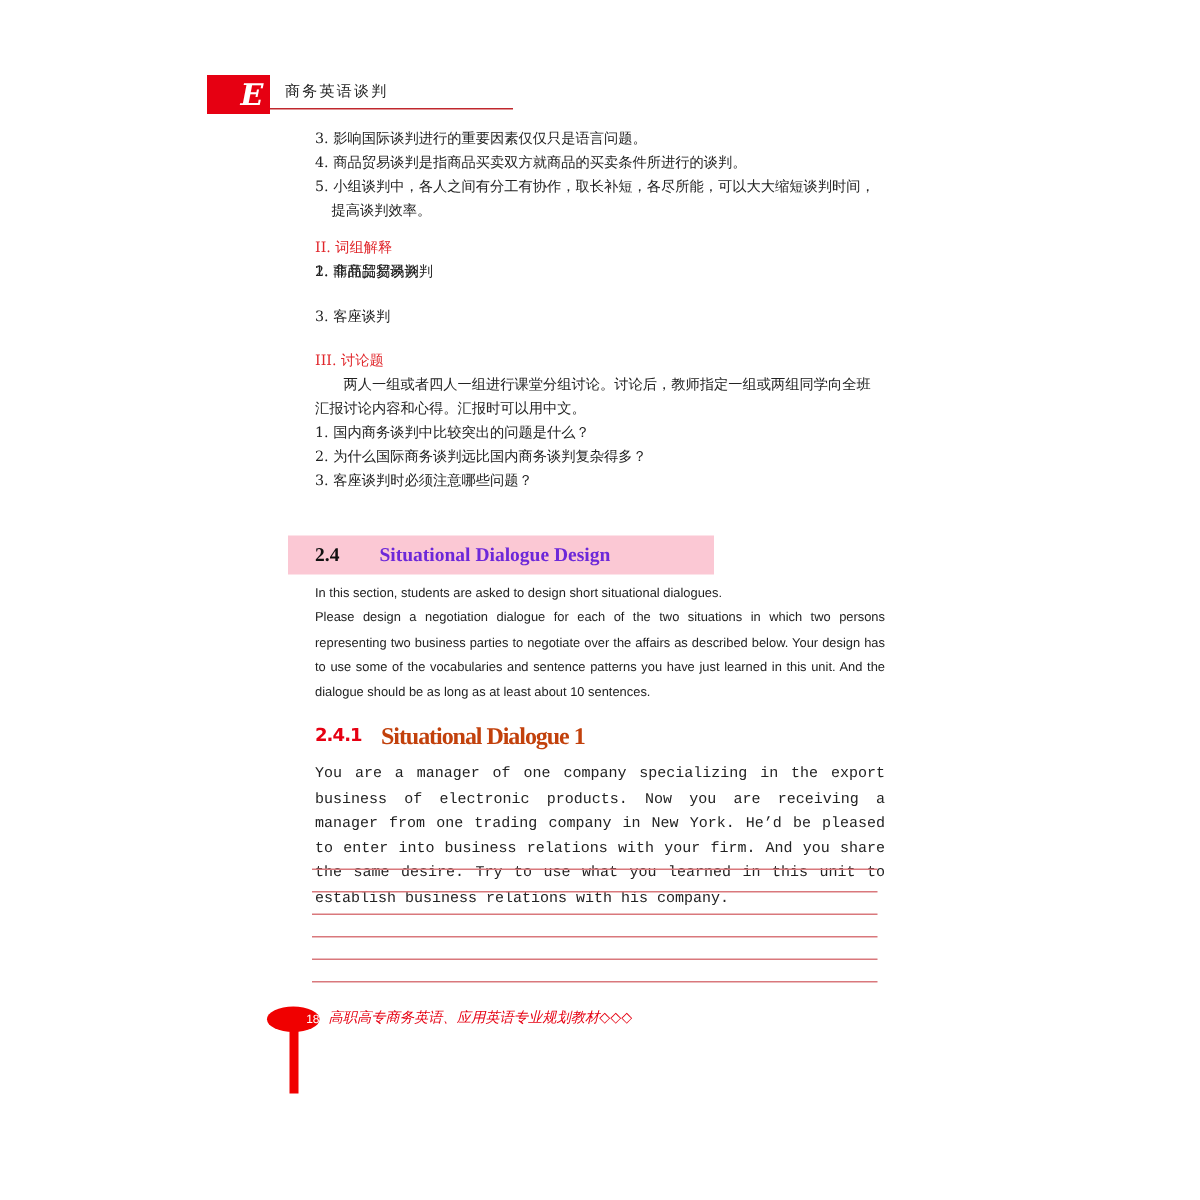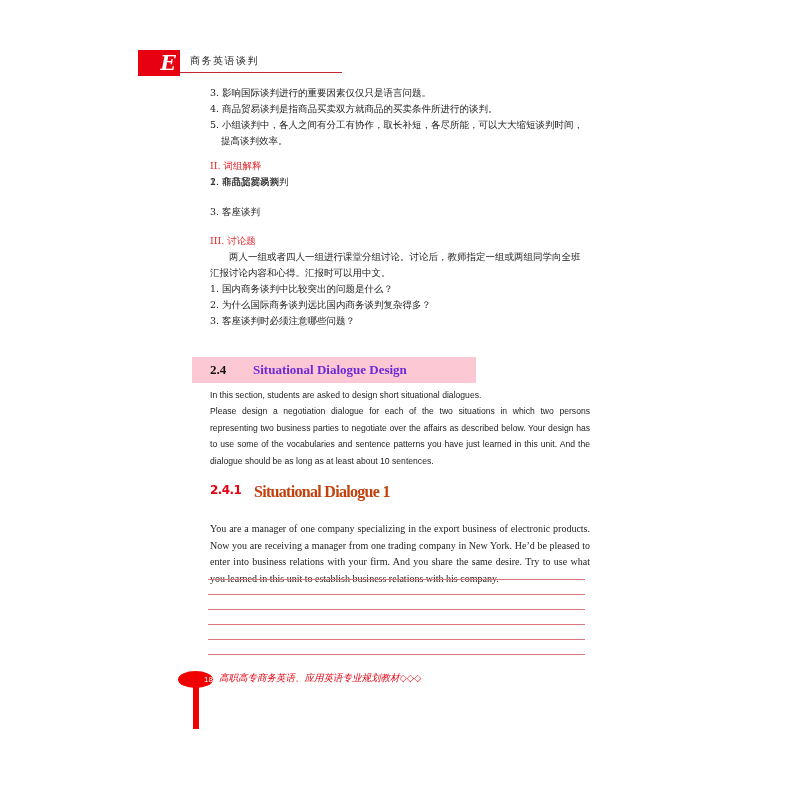--- a/index.html
+++ b/index.html
@@ -19,22 +19,22 @@
   .line { font-size:9.5px; line-height:15px; white-space:nowrap; }
   .cn { font-family:"DejaVu Serif", serif; }
   .red-head { color:#e0262b; font-weight:normal; font-size:9.5px; }
 
   .sec-band { left:192px; top:357px; width:284px; height:26px; background:#fbc8d4; }
   .sec-num { left:210px; top:362px; font-family:"Liberation Serif", serif; font-weight:bold; font-size:13px; color:#111; }
   .sec-title { left:253px; top:362px; font-family:"Liberation Serif", serif; font-weight:bold; font-size:13px; color:#6d28d9; }
 
   .sans-para { font-family:"Liberation Sans", sans-serif; font-size:8.6px; line-height:16.5px;
                color:#222; text-align:justify; }
-  .serif-para { font-family:Liberation Serif, serif; font-size:10px; line-height:16.5px;
-                color:#222; text-align:justify;margin-top:12px; }
+  .serif-para { font-family:Liberation Mono, monospace; font-size:10px; line-height:16.5px;
+                color:#222; text-align:justify; }
   .sub-num { left:210px; top:483px; font-family:"DejaVu Sans", sans-serif; font-weight:bold;
              font-size:12px; color:#e60012; letter-spacing:-0.6px; }
   .sub-title { left:254px; top:483px; font-family:Liberation Serif, serif; font-weight:bold;
                font-size:16px; color:#c2410c; letter-spacing:-0.7px; }
 
   .write-line { left:208px; width:377px; height:1px; background:#d9787c; }
 
   .page-ellipse { left:178px; top:671px; width:35px; height:17px; border-radius:50%; background:#f00000;
                   color:#fff; font-family:"Liberation Sans", sans-serif; font-size:8px; line-height:17px; text-align:right; }
   .page-stem { left:193px; top:686px; width:6px; height:43px; background:#f00000; }

